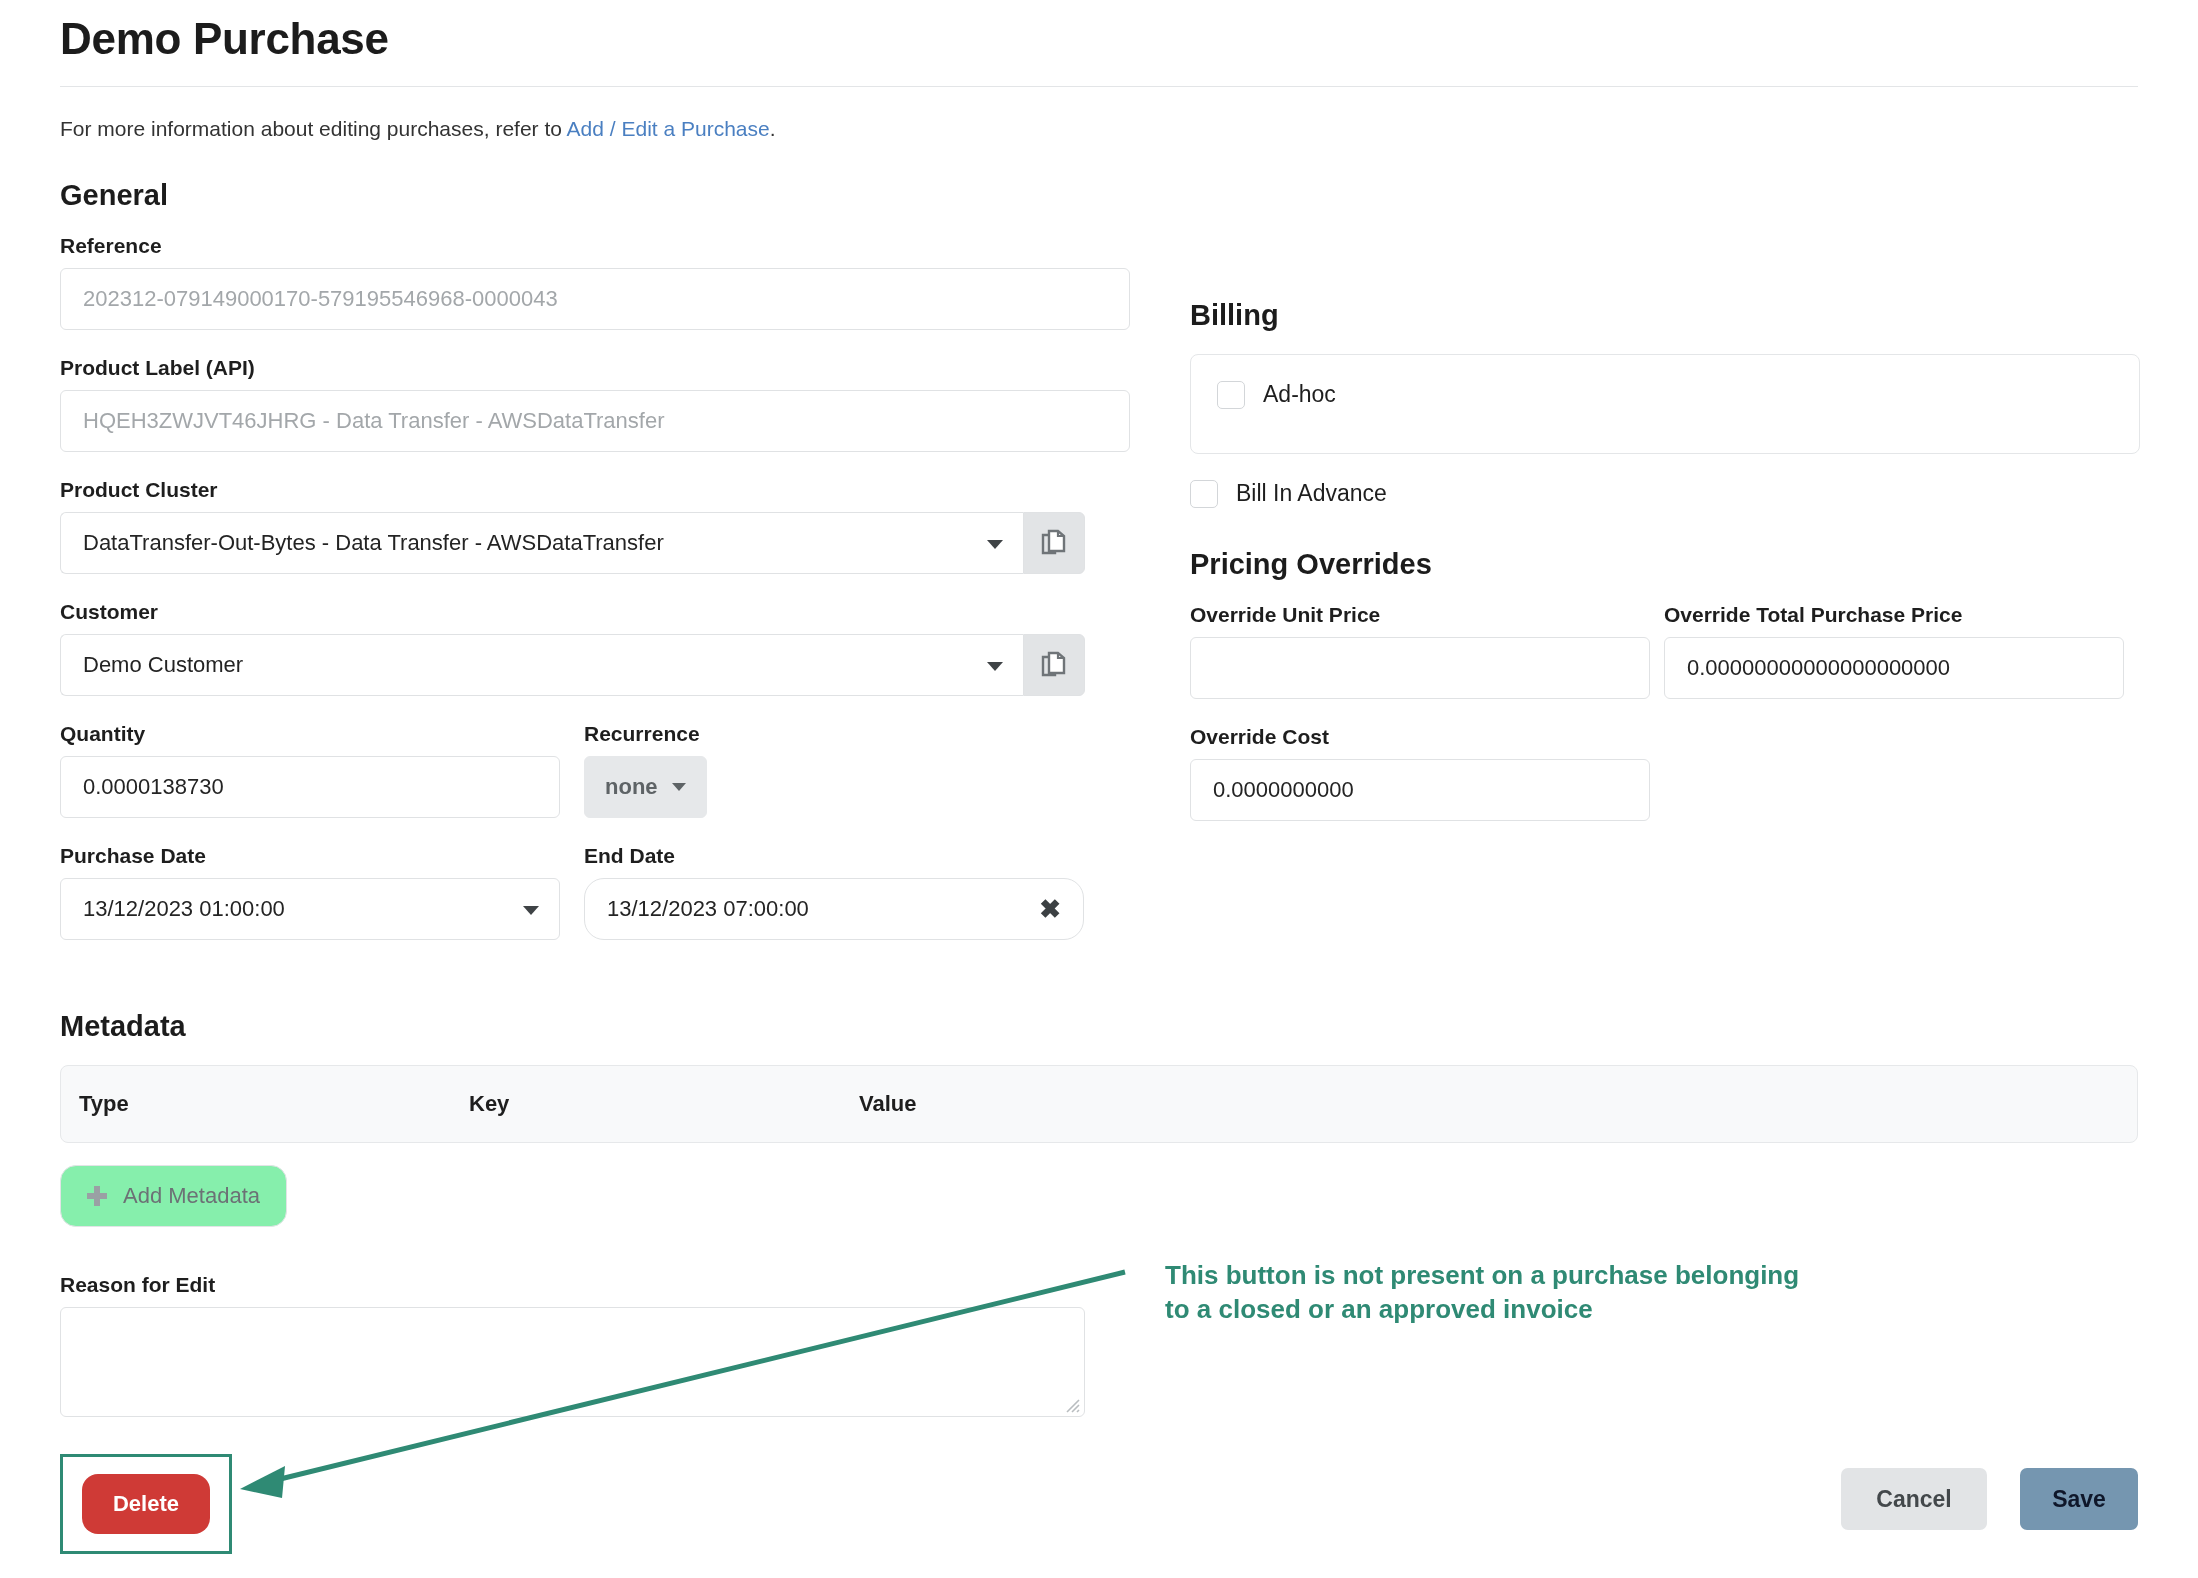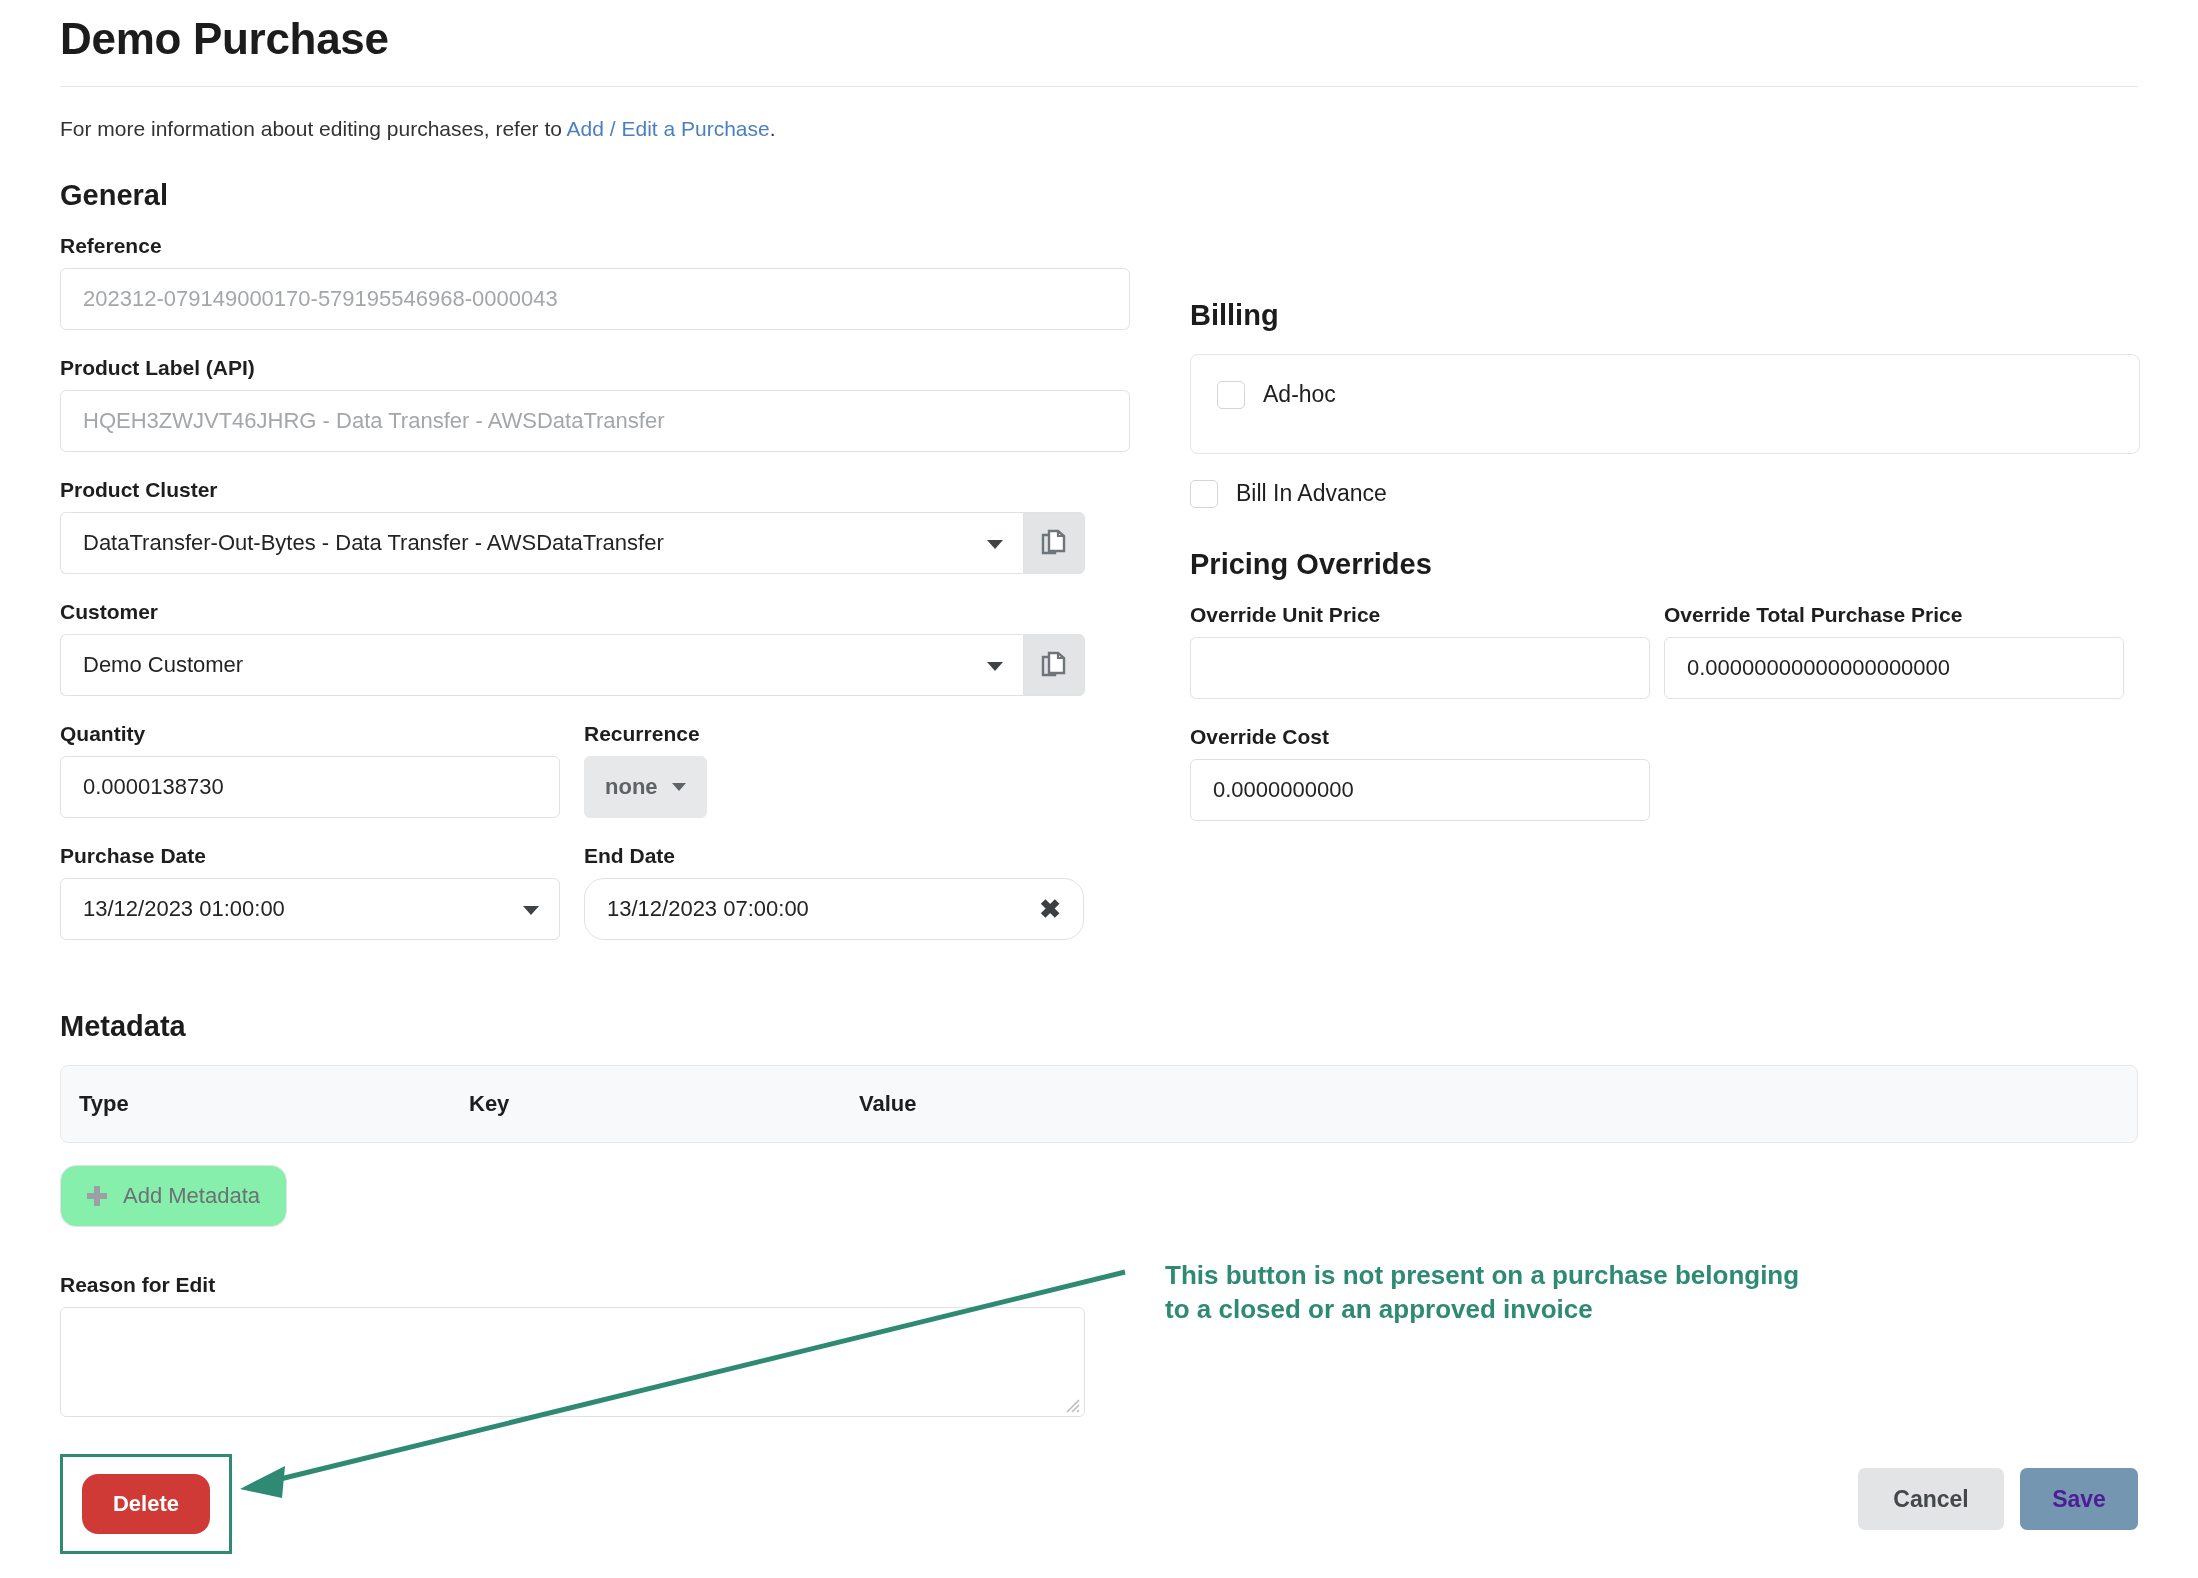--- a/index.html
+++ b/index.html
@@ -166,28 +166,28 @@
     border: 3px solid #2f8a74; background: #fff;
     display: flex; align-items: center; justify-content: center;
   }
   .btn-delete {
     width: 128px; height: 60px;
     background: #cf3a36; color: #fff;
     border: none; border-radius: 16px;
     font-family: "Liberation Sans", sans-serif;
     font-size: 22px; font-weight: bold;
   }
-  .right-btns { position: absolute; right: 0; top: 14px; display: flex; gap: 16px; }
+  .right-btns { position: absolute; right: 0; top: 14px; display: flex; gap: 33px; }
   .btn-cancel {
     width: 146px; height: 62px; background: #e2e4e6; color: #43484b;
     border: none; border-radius: 7px;
     font-family: "Liberation Sans", sans-serif; font-size: 23px; font-weight: bold;
   }
   .btn-save {
-    width: 118px; height: 62px; background: #7596b0; color: #4c1d95;
+    width: 118px; height: 62px; background: #7596b0; color: #0f172a;
     border: none; border-radius: 7px;
     font-family: "Liberation Sans", sans-serif; font-size: 23px; font-weight: bold;
   }
 
   
   .annot {
     position: absolute; left: 1165px; top: 1244px;
     width: 820px;
     font-size: 26px; font-weight: bold; line-height: 1.32;
     color: #2f8a74;

